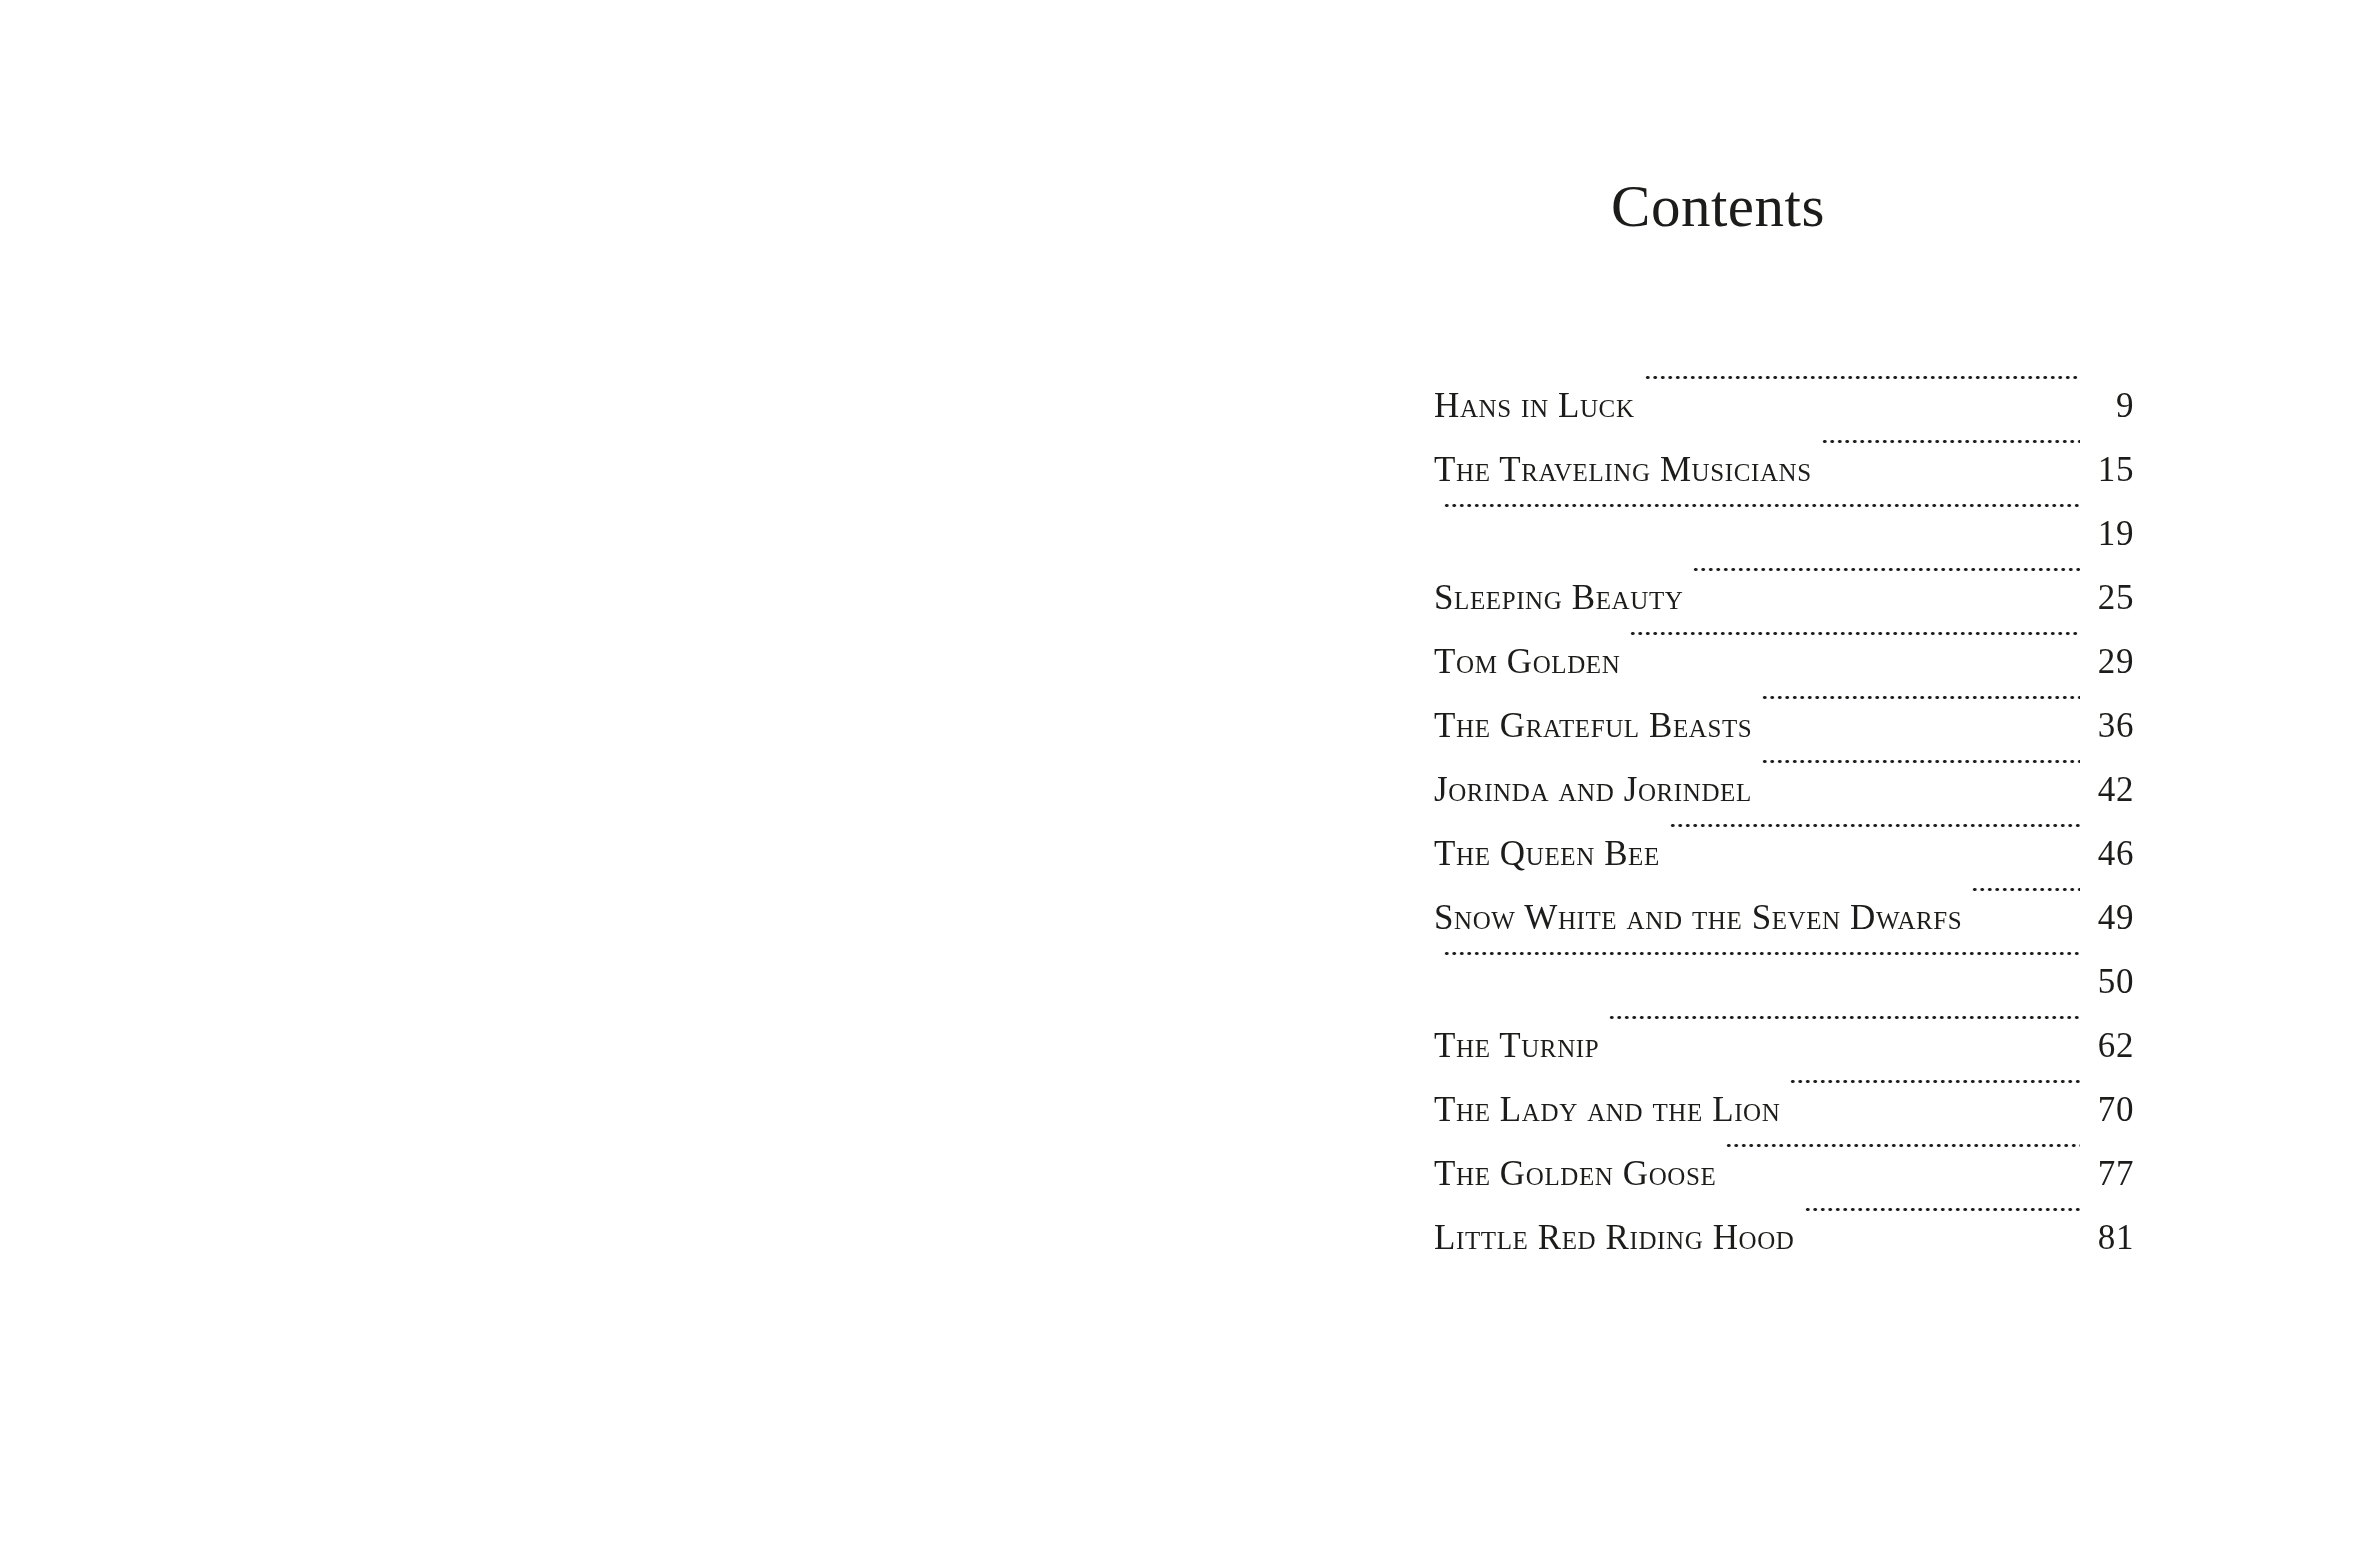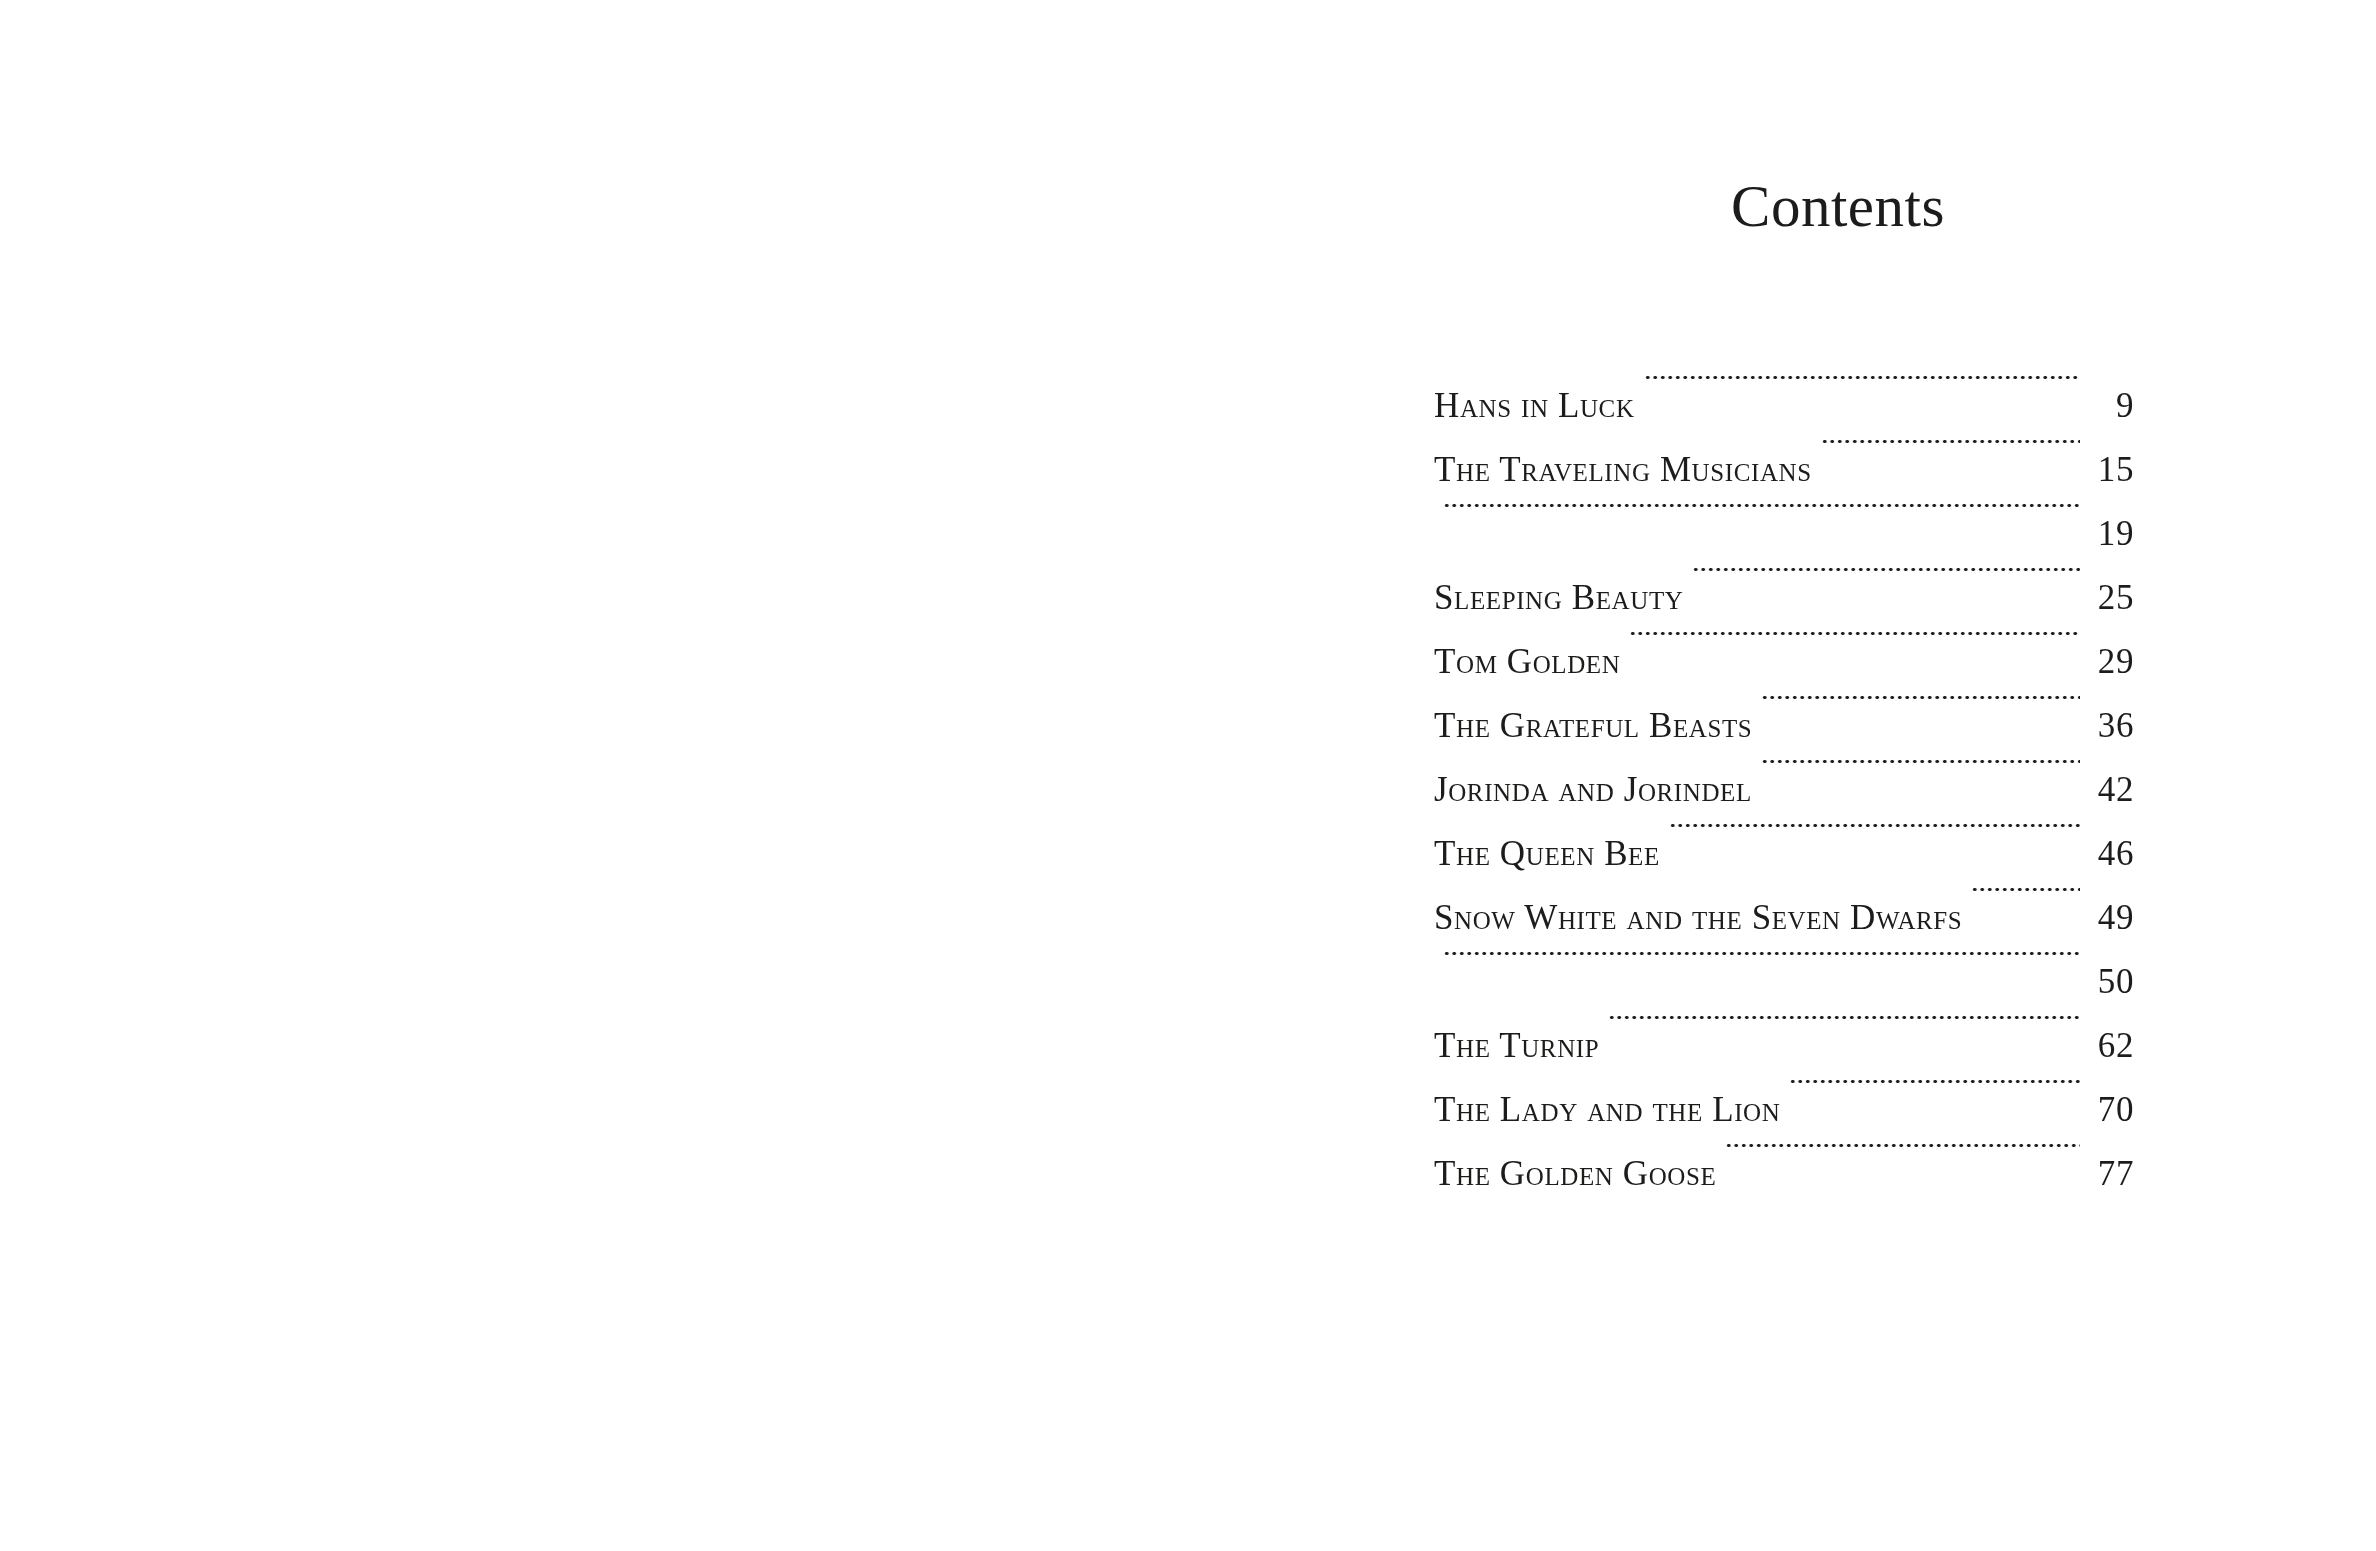--- a/index.html
+++ b/index.html
@@ -17,21 +17,21 @@
   }
   .spread {
     position: relative;
     width: 2376px;
     height: 1551px;
     background: var(--bg-color);
   }
   .page-title {
     position: absolute;
     top: 177px;
-    left: 1488px;
+    left: 1368px;
     width: 700px;
     text-align: center;
     font-size: 59px;
     font-weight: 400;
     line-height: 1;
     letter-spacing: 0.5px;
   }
   .toc {
     position: absolute;
     top: 374px;
@@ -131,15 +131,20 @@
       <div class="toc-row">
         <span class="toc-title">The Lady and the Lion</span>
         <span class="toc-leader"></span>
         <span class="toc-page">70</span>
       </div>
       <div class="toc-row">
         <span class="toc-title">The Golden Goose</span>
         <span class="toc-leader"></span>
         <span class="toc-page">77</span>
       </div>
+      <div class="toc-row">
+        <span class="toc-title">Little Red Riding Hood</span>
+        <span class="toc-leader"></span>
+        <span class="toc-page">81</span>
+      </div>
     </div>
 </div>
 
 
 </body></html>

